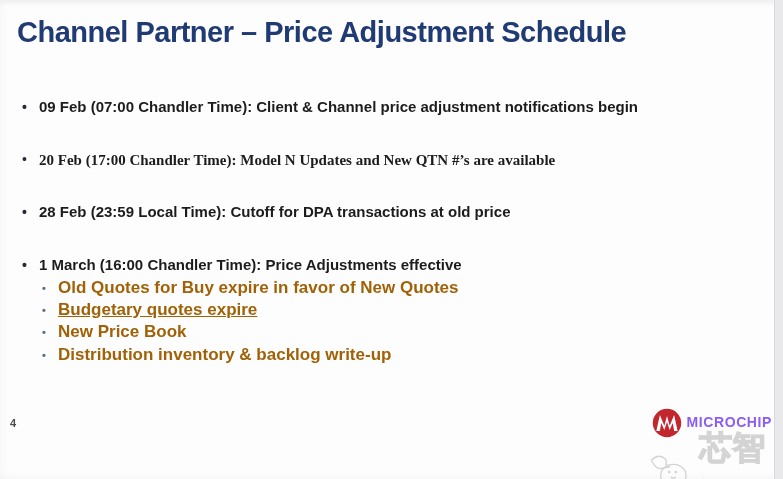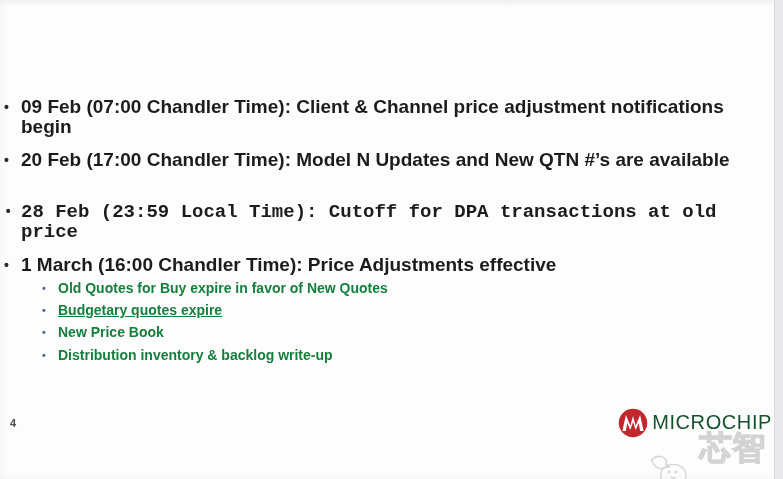--- a/index.html
+++ b/index.html
@@ -20,52 +20,52 @@
     background:linear-gradient(#f0f0f1, rgba(255,255,255,0));
   }
 
   .title {
     position:absolute; left:17px; top:16px; width:740px;
     font-size:29px; font-weight:bold; color:#203a73;
     letter-spacing:-0.5px;
   }
 
   .bullet {
-    position:absolute; left:4px; width:740px;
-    font-size:19px; font-weight:bold; color:#1c1c1c;
+    position:absolute; left:22px; width:740px;
+    font-size:15px; font-weight:bold; color:#1c1c1c;
     line-height:20px; padding-left:17px;
   }
   .bullet::before {
     content:"•"; position:absolute; left:0; top:0;
     font-size:14px; color:#2a2a35;
   }
   .sub-bullet {
     position:absolute; left:42px; width:700px;
-    font-size:14px; font-weight:bold; color:#15803d;
+    font-size:17px; font-weight:bold; color:#a16207;
     line-height:18px; padding-left:16px;
   }
   .sub-bullet::before {
     content:"•"; position:absolute; left:0; top:0;
     font-size:11px; color:#5a6b85;
   }
-  .b1 { top:97px; }  .b2 { top:150px; }  .b3 { top:202px;font-family:Liberation Mono, monospace; }  .b4 { top:255px; }
+  .b1 { top:97px; }  .b2 { top:150px;font-family:Liberation Serif, serif; }  .b3 { top:202px; }  .b4 { top:255px; }
   .s1 { top:279px; } .s2 { top:301px;text-decoration:underline; }  .s3 { top:323px; }  .s4 { top:346px; }
 
   .page-number {
     position:absolute; left:10px; top:417px;
     font-size:11px; font-weight:bold; color:#4a4a4a;
   }
 
   .logo {
     position:absolute; right:11px; top:407px;
     display:flex; align-items:center; gap:3px;
   }
   .logo-icon { width:32px; height:32px; }
   .logo-text {
-    font-size:20px; font-weight:normal; color:#14532d;
+    font-size:14px; font-weight:bold; color:#8b5cf6;
     letter-spacing:0.6px; padding-bottom:2px;
   }
 
   .watermark {
     position:absolute; left:648px; top:424px;
     display:flex; align-items:center; gap:4px;
     opacity:0.75; pointer-events:none;
   }
   .watermark-mascot { width:56px; height:48px; }
   .watermark-text {
@@ -77,20 +77,21 @@
   }
 </style>
 </head>
 <body>
 
 <div class="slide">
 
   <div class="edge-top"></div>
   <div class="edge-right"></div>
 
+  <h1 class="title">Channel Partner – Price Adjustment Schedule</h1>
 
   <div class="bullet b1">09 Feb (07:00 Chandler Time): Client &amp; Channel price adjustment notifications begin</div>
   <div class="bullet b2">20 Feb (17:00 Chandler Time): Model N Updates and New QTN #’s are available</div>
   <div class="bullet b3">28 Feb (23:59 Local Time): Cutoff for DPA transactions at old price</div>
   <div class="bullet b4">1 March (16:00 Chandler Time): Price Adjustments effective</div>
 
   <div class="sub-bullet s1">Old Quotes for Buy expire in favor of New Quotes</div>
   <div class="sub-bullet s2">Budgetary quotes expire</div>
   <div class="sub-bullet s3">New Price Book</div>
   <div class="sub-bullet s4">Distribution inventory &amp; backlog write-up</div>

